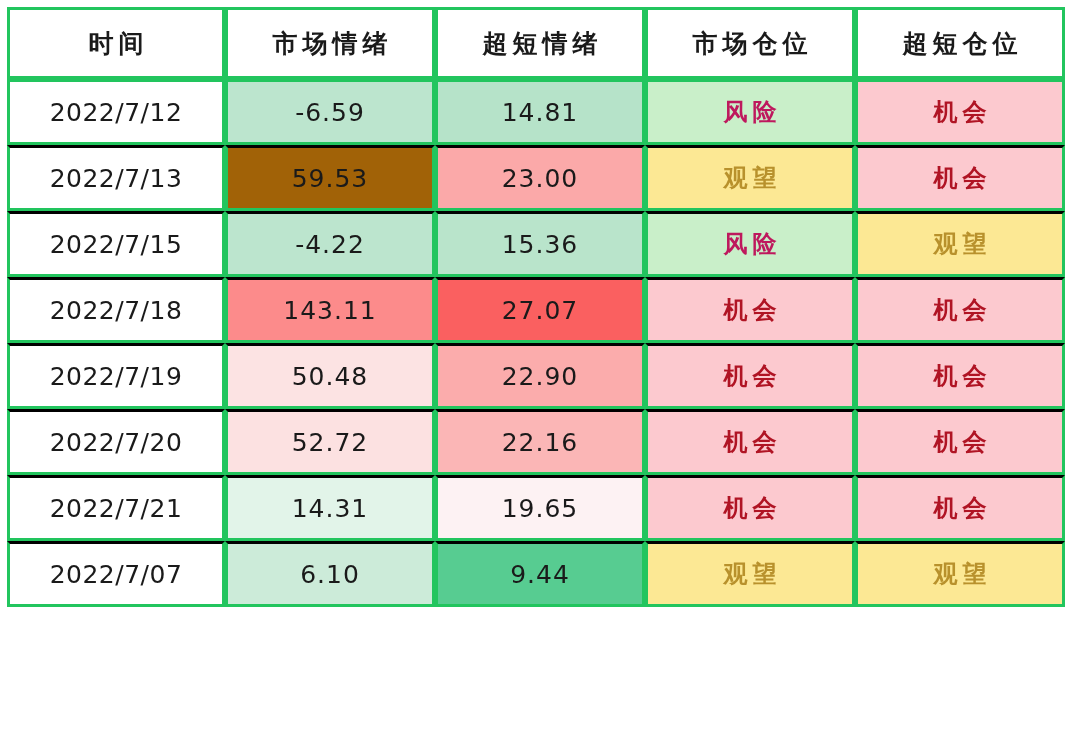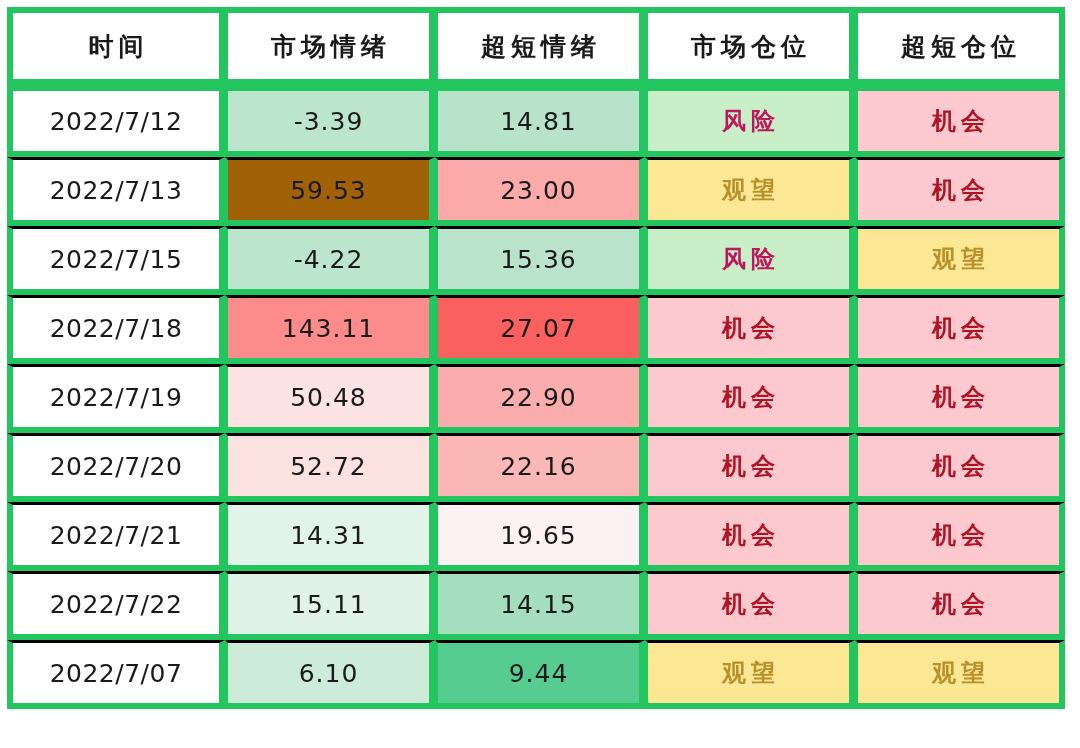--- a/index.html
+++ b/index.html
@@ -24,21 +24,21 @@
     border-collapse: separate;
     border-spacing: 0;
     width: 1050px;
     table-layout: fixed;
   }
   table.grid col.c-date   { width: 218px; }
   table.grid col.c-num    { width: 210px; }
   table.grid col.c-pos    { width: 210px; }
 
   table.grid th, table.grid td {
-    border: 6px solid #22c55e;
+    border: 3px solid #22c55e;
     text-align: center;
     vertical-align: middle;
     padding: 0;
     background-clip: padding-box;
   }
   
   table.grid th + th, table.grid td + td { border-left-width: 3px; margin-left: -3px; }
   table.grid tr + tr th, table.grid tr + tr td { border-top-width: 0px; }
   table.grid tr + tr td { border-top: 3px solid #000; }
 
@@ -94,21 +94,21 @@
         <th>时间</th>
         <th>市场情绪</th>
         <th>超短情绪</th>
         <th>市场仓位</th>
         <th>超短仓位</th>
       </tr>
     </thead>
     <tbody id="tbody">
         <tr>
           <td class="date">2022/7/12</td>
-          <td class="num" style="background: rgb(188, 229, 206);">-3.39</td>
+          <td class="num" style="background: rgb(188, 229, 206);">-6.59</td>
           <td class="num" style="background: rgb(182, 227, 201);">14.81</td>
           <td class="pos risk" style="background: rgb(201, 239, 201);">风险</td>
           <td class="pos opp" style="background: rgb(252, 201, 207);">机会</td>
         </tr>
         <tr>
           <td class="date">2022/7/13</td>
           <td class="num" style="background: #a16207;">59.53</td>
           <td class="num" style="background: rgb(251, 169, 169);">23.00</td>
           <td class="pos wait" style="background: rgb(252, 232, 148);">观望</td>
           <td class="pos opp" style="background: rgb(252, 201, 207);">机会</td>
@@ -142,27 +142,20 @@
           <td class="pos opp" style="background: rgb(252, 201, 207);">机会</td>
         </tr>
         <tr>
           <td class="date">2022/7/21</td>
           <td class="num" style="background: rgb(226, 244, 233);">14.31</td>
           <td class="num" style="background: rgb(253, 242, 243);">19.65</td>
           <td class="pos opp" style="background: rgb(252, 201, 207);">机会</td>
           <td class="pos opp" style="background: rgb(252, 201, 207);">机会</td>
         </tr>
         <tr>
-          <td class="date">2022/7/22</td>
-          <td class="num" style="background: rgb(225, 243, 233);">15.11</td>
-          <td class="num" style="background: rgb(165, 221, 191);">14.15</td>
-          <td class="pos opp" style="background: rgb(252, 201, 207);">机会</td>
-          <td class="pos opp" style="background: rgb(252, 201, 207);">机会</td>
-        </tr>
-        <tr>
           <td class="date">2022/7/07</td>
           <td class="num" style="background: rgb(204, 235, 217);">6.10</td>
           <td class="num" style="background: rgb(87, 204, 145);">9.44</td>
           <td class="pos wait" style="background: rgb(252, 232, 148);">观望</td>
           <td class="pos wait" style="background: rgb(252, 232, 148);">观望</td>
         </tr>
       </tbody>
   </table>
 </div>
 

